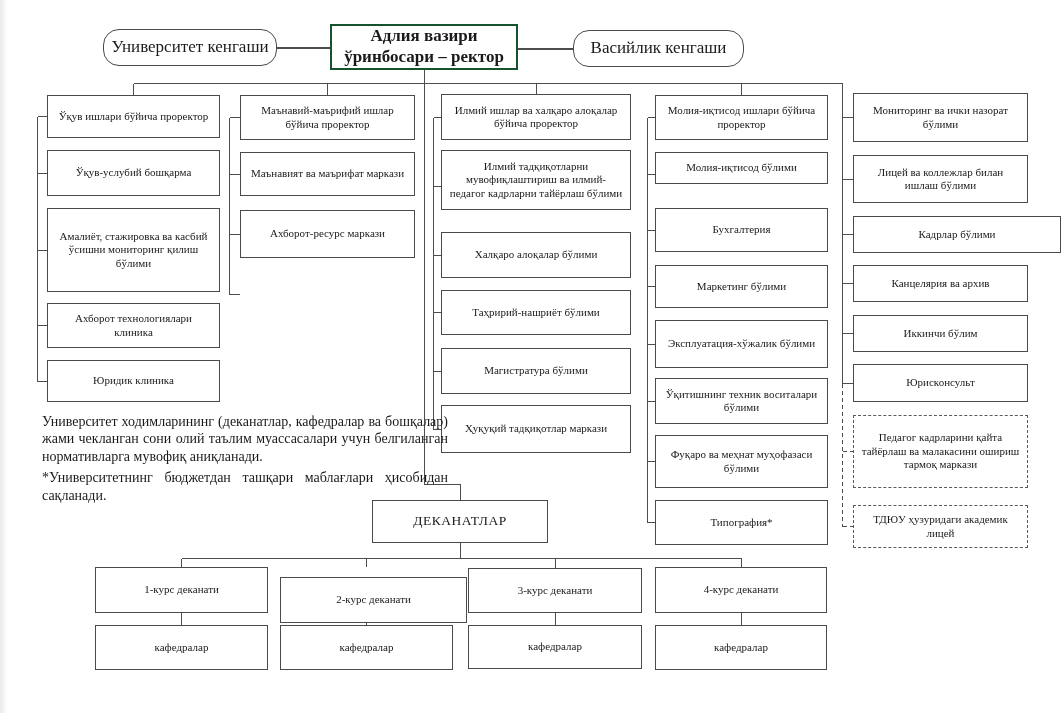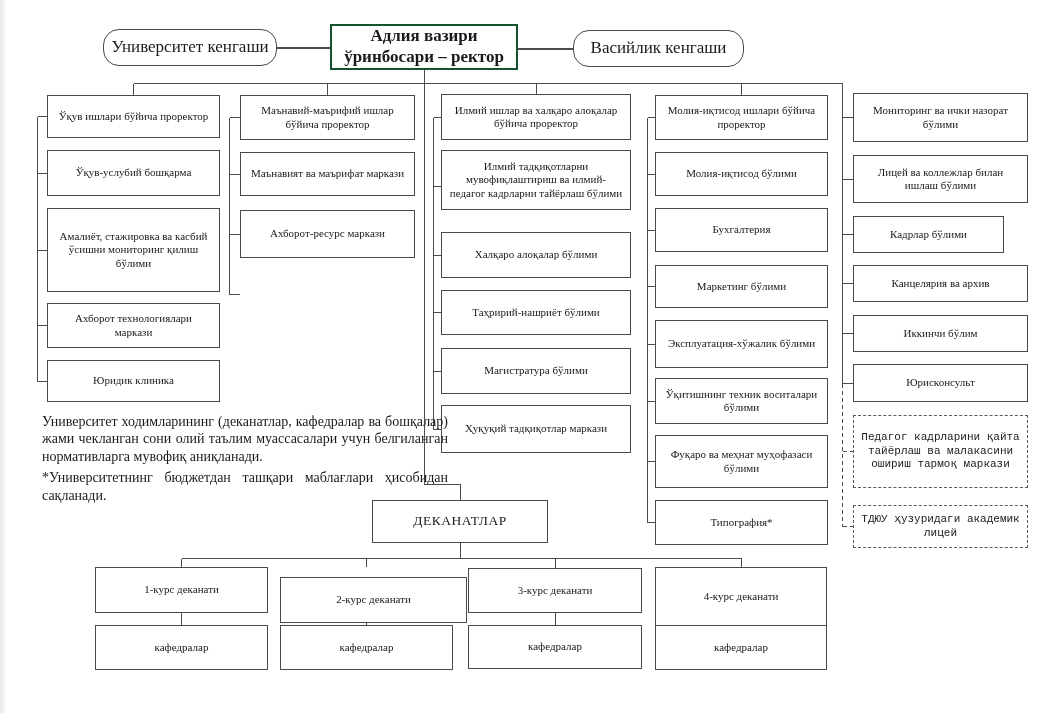--- a/index.html
+++ b/index.html
@@ -10,21 +10,21 @@
   #edge-shade{position:absolute;left:0;top:0;width:7px;height:713px;
     background:linear-gradient(90deg,#e9e9e9,#ffffff);}
   #connectors{position:absolute;left:0;top:0;}
   .box{
     position:absolute;background:#ffffff;border:1px solid #4a4a4a;box-sizing:border-box;
     display:flex;align-items:center;justify-content:center;text-align:center;
     font-size:11px;line-height:1.22;padding:2px 7px;
   }
   .box.head{font-size:17px;border-radius:16px;}
   .box.rector{border:2px solid #14532d;font-weight:bold;font-size:17px;}
-  .box.dashed{border:1px dashed #5a5a5a;font-family:Liberation Mono, monospace;}
+  .box.dashed{border:1px dashed #5a5a5a;}
   .box.caps{letter-spacing:.5px;font-size:13.5px;}
   #note{
     position:absolute;left:38px;top:409px;width:414px;
     font-size:14px;line-height:17.4px;text-align:justify;
   }
   #note p{margin:4px;}
 </style>
 </head>
 <body>
 
@@ -101,61 +101,61 @@
     <line x1="741.5" y1="613" x2="741.5" y2="625"></line>
   </svg>
 
   <div class="box head" style="left:103px;top:29px;width:174px;height:37px">Университет кенгаши</div>
   <div class="box rector" style="left:330px;top:24px;width:188px;height:46px">Адлия вазири ўринбосари – ректор</div>
   <div class="box head" style="left:573px;top:30px;width:171px;height:37px">Васийлик кенгаши</div>
 
   <div class="box" style="left:47px;top:95px;width:173px;height:43px">Ўқув ишлари бўйича проректор</div>
   <div class="box" style="left:47px;top:150px;width:173px;height:46px">Ўқув-услубий бошқарма</div>
   <div class="box" style="left:47px;top:208px;width:173px;height:84px">Амалиёт, стажировка ва касбий ўсишни мониторинг қилиш бўлими</div>
-  <div class="box" style="left:47px;top:303px;width:173px;height:45px">Ахборот технологиялари маркази</div>
+  <div class="box" style="left:47px;top:303px;width:173px;height:45px">Ахборот технологиялари клиника</div>
   <div class="box" style="left:47px;top:360px;width:173px;height:42px">Юридик клиника</div>
 
   <div class="box" style="left:240px;top:95px;width:175px;height:45px">Маънавий-маърифий ишлар бўйича проректор</div>
   <div class="box" style="left:240px;top:152px;width:175px;height:44px">Маънавият ва маърифат маркази</div>
   <div class="box" style="left:240px;top:210px;width:175px;height:48px">Ахборот-ресурс маркази</div>
 
   <div class="box" style="left:441px;top:94px;width:190px;height:46px">Илмий ишлар ва халқаро алоқалар бўйича проректор</div>
   <div class="box" style="left:441px;top:150px;width:190px;height:60px">Илмий тадқиқотларни мувофиқлаштириш ва илмий-педагог кадрларни тайёрлаш бўлими</div>
   <div class="box" style="left:441px;top:232px;width:190px;height:46px">Халқаро алоқалар бўлими</div>
   <div class="box" style="left:441px;top:290px;width:190px;height:45px">Таҳририй-нашриёт бўлими</div>
   <div class="box" style="left:441px;top:348px;width:190px;height:46px">Магистратура бўлими</div>
   <div class="box" style="left:441px;top:405px;width:190px;height:48px">Ҳуқуқий тадқиқотлар маркази</div>
 
   <div class="box" style="left:655px;top:95px;width:173px;height:45px">Молия-иқтисод ишлари бўйича проректор</div>
-  <div class="box" style="left:655px;top:152px;width:173px;height:44px">Молия-иқтисод бўлими</div>
+  <div class="box" style="left:655px;top:152px;width:173px;height:32px">Молия-иқтисод бўлими</div>
   <div class="box" style="left:655px;top:208px;width:173px;height:44px">Бухгалтерия</div>
   <div class="box" style="left:655px;top:265px;width:173px;height:43px">Маркетинг бўлими</div>
   <div class="box" style="left:655px;top:320px;width:173px;height:48px">Эксплуатация-хўжалик бўлими</div>
   <div class="box" style="left:655px;top:378px;width:173px;height:46px">Ўқитишнинг техник воситалари бўлими</div>
   <div class="box" style="left:655px;top:435px;width:173px;height:53px">Фуқаро ва меҳнат муҳофазаси бўлими</div>
   <div class="box" style="left:655px;top:500px;width:173px;height:45px">Типография*</div>
 
   <div class="box" style="left:853px;top:93px;width:175px;height:49px">Мониторинг ва ички назорат бўлими</div>
   <div class="box" style="left:853px;top:155px;width:175px;height:48px">Лицей ва коллежлар билан ишлаш бўлими</div>
-  <div class="box" style="left:853px;top:216px;width:151px;height:37px">Кадрлар бўлими</div>
+  <div class="box" style="left:853px;top:216px;width:208px;height:37px">Кадрлар бўлими</div>
   <div class="box" style="left:853px;top:265px;width:175px;height:37px">Канцелярия ва архив</div>
   <div class="box" style="left:853px;top:315px;width:175px;height:37px">Иккинчи бўлим</div>
   <div class="box" style="left:853px;top:364px;width:175px;height:38px">Юрисконсульт</div>
   <div class="box dashed" style="left:853px;top:415px;width:175px;height:73px">Педагог кадрларини қайта тайёрлаш ва малакасини ошириш тармоқ маркази</div>
   <div class="box dashed" style="left:853px;top:505px;width:175px;height:43px">ТДЮУ ҳузуридаги академик лицей</div>
 
   <div id="note">
     <p>Университет ходимларининг (деканатлар, кафедралар ва бошқалар) жами чекланган сони олий таълим муассасалари учун белгиланган нормативларга мувофиқ аниқланади.</p>
     <p>*Университетнинг бюджетдан ташқари маблағлари ҳисобидан сақланади.</p>
   </div>
 
   <div class="box caps" style="left:372px;top:500px;width:176px;height:43px">ДЕКАНАТЛАР</div>
 
   <div class="box" style="left:95px;top:567px;width:173px;height:46px">1-курс деканати</div>
   <div class="box" style="left:280px;top:577px;width:187px;height:46px">2-курс деканати</div>
   <div class="box" style="left:468px;top:568px;width:174px;height:45px">3-курс деканати</div>
-  <div class="box" style="left:655px;top:567px;width:172px;height:59px">4-курс деканати</div>
+  <div class="box" style="left:655px;top:567px;width:172px;height:46px">4-курс деканати</div>
 
   <div class="box" style="left:95px;top:625px;width:173px;height:45px">кафедралар</div>
   <div class="box" style="left:280px;top:625px;width:173px;height:45px">кафедралар</div>
   <div class="box" style="left:468px;top:625px;width:174px;height:44px">кафедралар</div>
   <div class="box" style="left:655px;top:625px;width:172px;height:45px">кафедралар</div>
 </div>
 
 </body></html>

